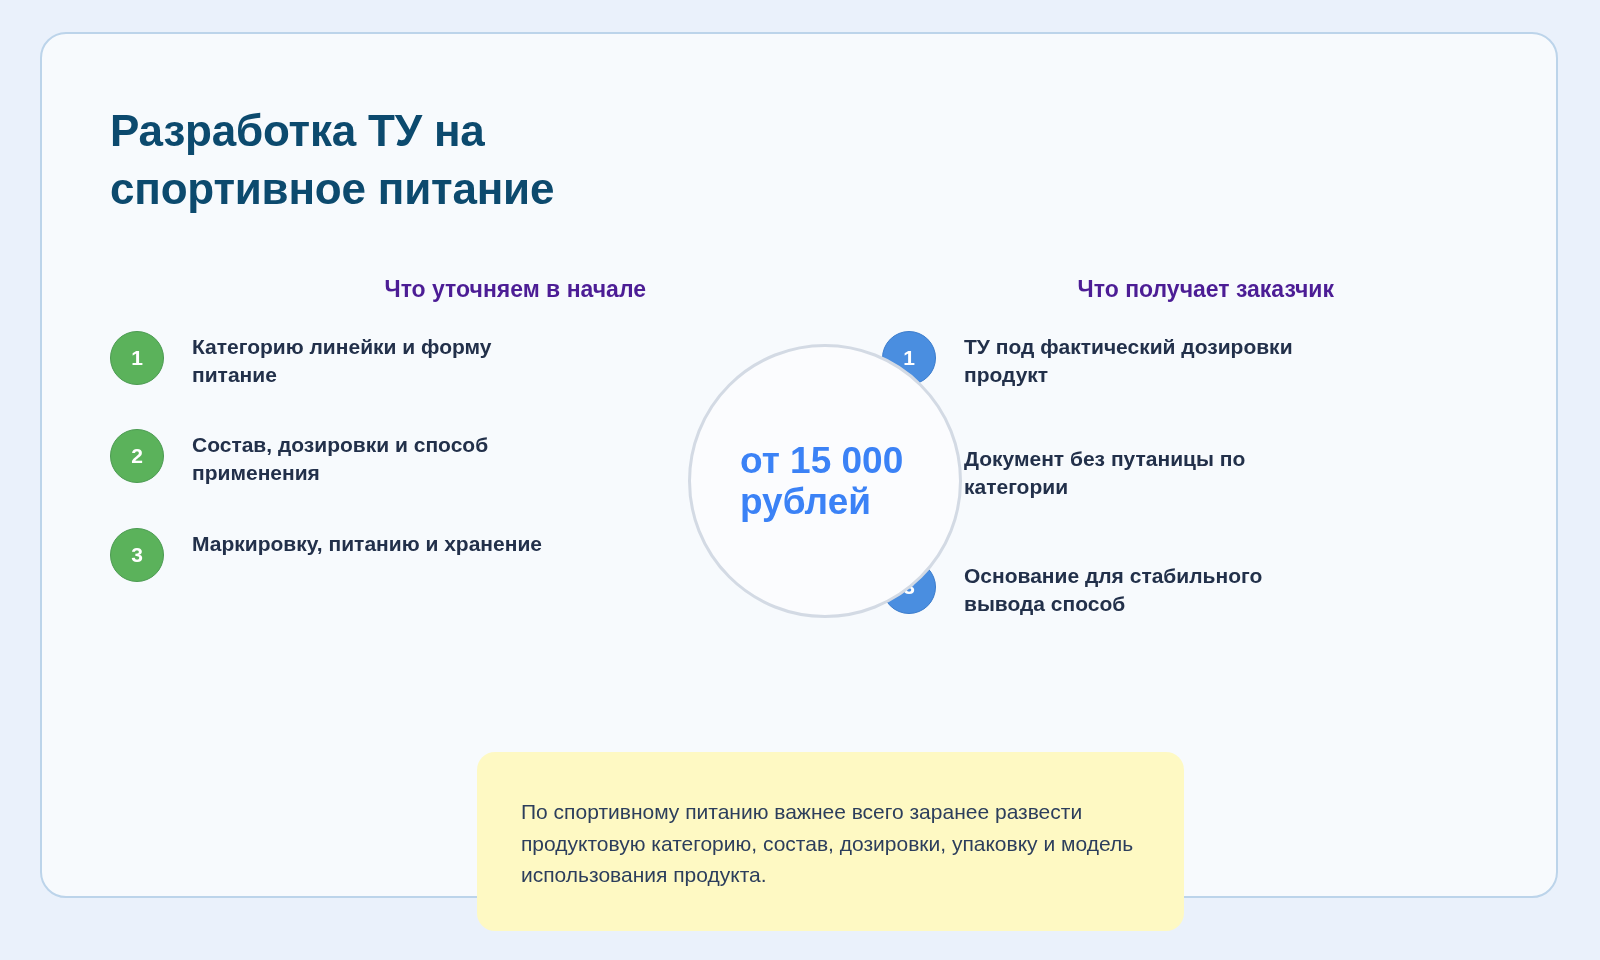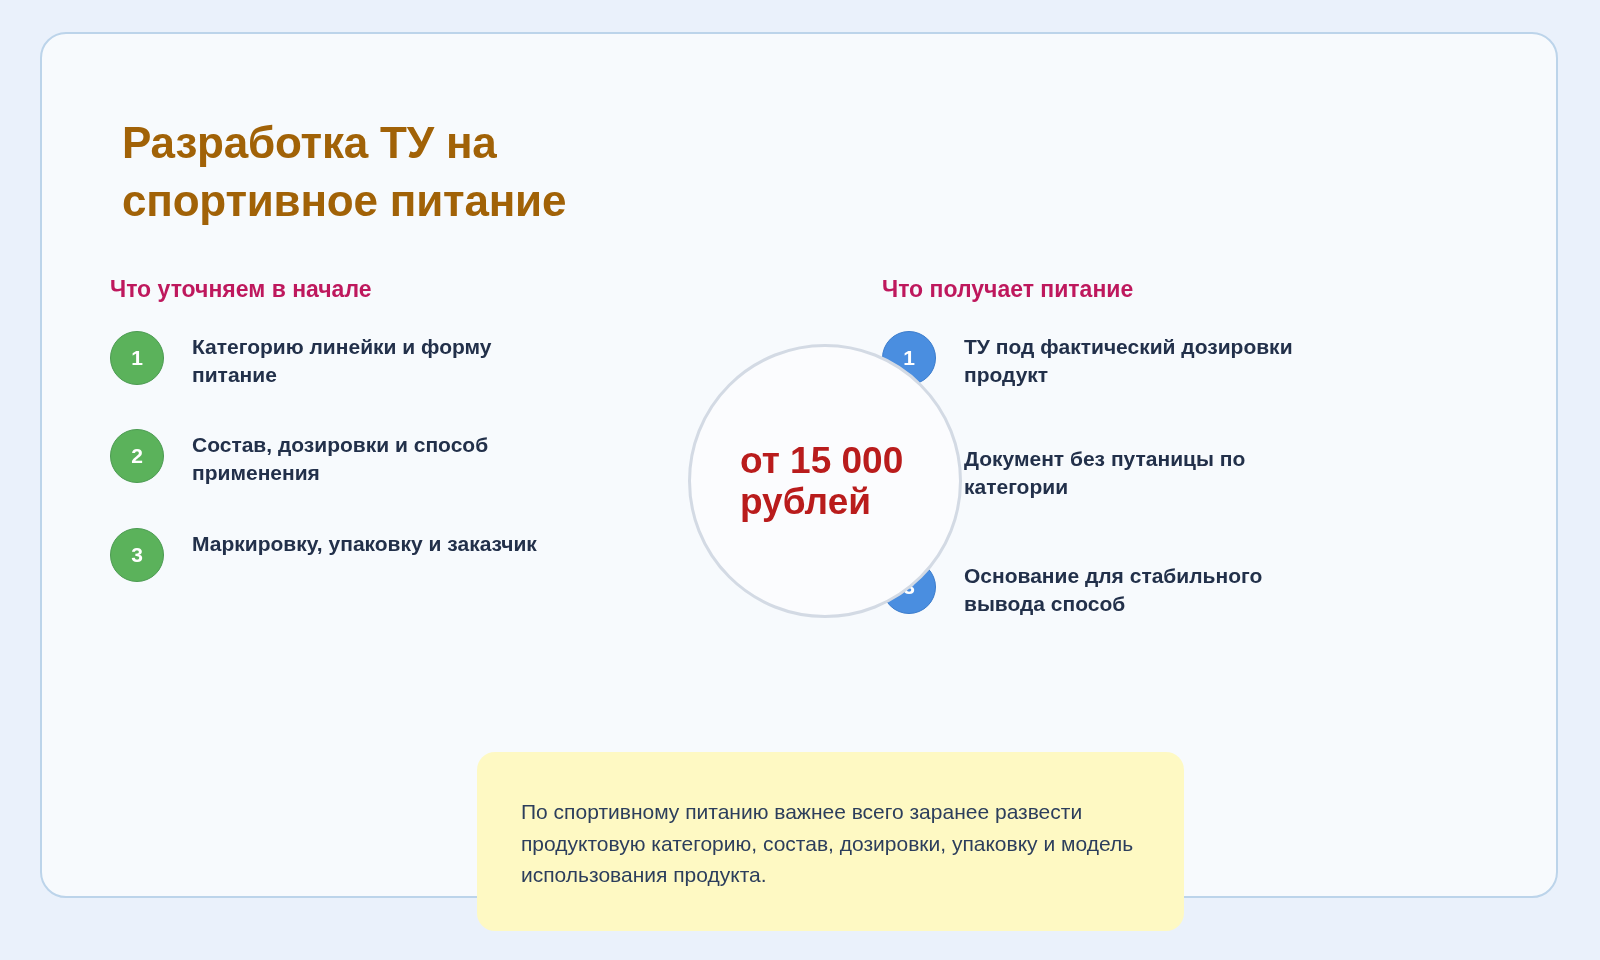--- a/index.html
+++ b/index.html
@@ -27,42 +27,42 @@
     border: 2px solid #bcd4ea;
     border-radius: 26px;
   }
 
   
   #page-title {
     position: absolute;
     left: 68px;
     top: 68px;
     width: 620px;
-    margin: 12px;
+    margin: 0;
     font-size: 44px;
     line-height: 1.32;
     font-weight: bold;
-    color: #a16207;
+    color: #0c4a6e;
     letter-spacing: -0.2px;
   }
 
   
   .column {
     position: absolute;
     top: 242px;
   }
   #column-left  { left: 68px;  width: 560px; }
   #column-right { left: 840px; width: 560px; }
 
   .column-header {
     margin: 0 0 26px 0;
     font-size: 23px;
     font-weight: bold;
-    color: #be185d;
-    text-align: left;
+    color: #4c1d95;
+    text-align: right;
   }
   #column-left .column-header  { padding-right: 24px; }
   #column-right .column-header { padding-right: 108px; }
 
   .item-list {
     list-style: none;
     margin: 0;
     padding: 0;
   }
   .list-item {
@@ -125,21 +125,21 @@
     display: flex;
     align-items: center;
     justify-content: center;
     z-index: 3;
   }
   #price-text {
     width: 170px;
     font-size: 37px;
     line-height: 1.12;
     font-weight: bold;
-    color: #b91c1c;
+    color: #3b82f6;
     text-align: left;
   }
 
   
   #note-box {
     position: absolute;
     left: 435px;
     top: 718px;
     width: 707px;
     box-sizing: border-box;
@@ -168,31 +168,31 @@
       <li class="list-item">
         <span class="badge badge-green">1</span>
         <span class="item-text">Категорию линейки и форму питание</span>
       </li>
       <li class="list-item">
         <span class="badge badge-green">2</span>
         <span class="item-text">Состав, дозировки и способ применения</span>
       </li>
       <li class="list-item">
         <span class="badge badge-green">3</span>
-        <span class="item-text">Маркировку, упаковку и заказчик</span>
+        <span class="item-text">Маркировку, питанию и хранение</span>
       </li>
     </ul>
   </div>
 
   <div id="price-circle">
     <div id="price-text">от 15 000 рублей</div>
   </div>
 
   <div id="column-right" class="column">
-    <div class="column-header">Что получает питание</div>
+    <div class="column-header">Что получает заказчик</div>
 
     <ul class="item-list">
       <li class="list-item">
         <span class="badge badge-blue">1</span>
         <span class="item-text">ТУ под фактический дозировки продукт</span>
       </li>
       <li class="list-item">
         <span class="badge badge-blue">2</span>
         <span class="item-text">Документ без путаницы по категории</span>
       </li>

